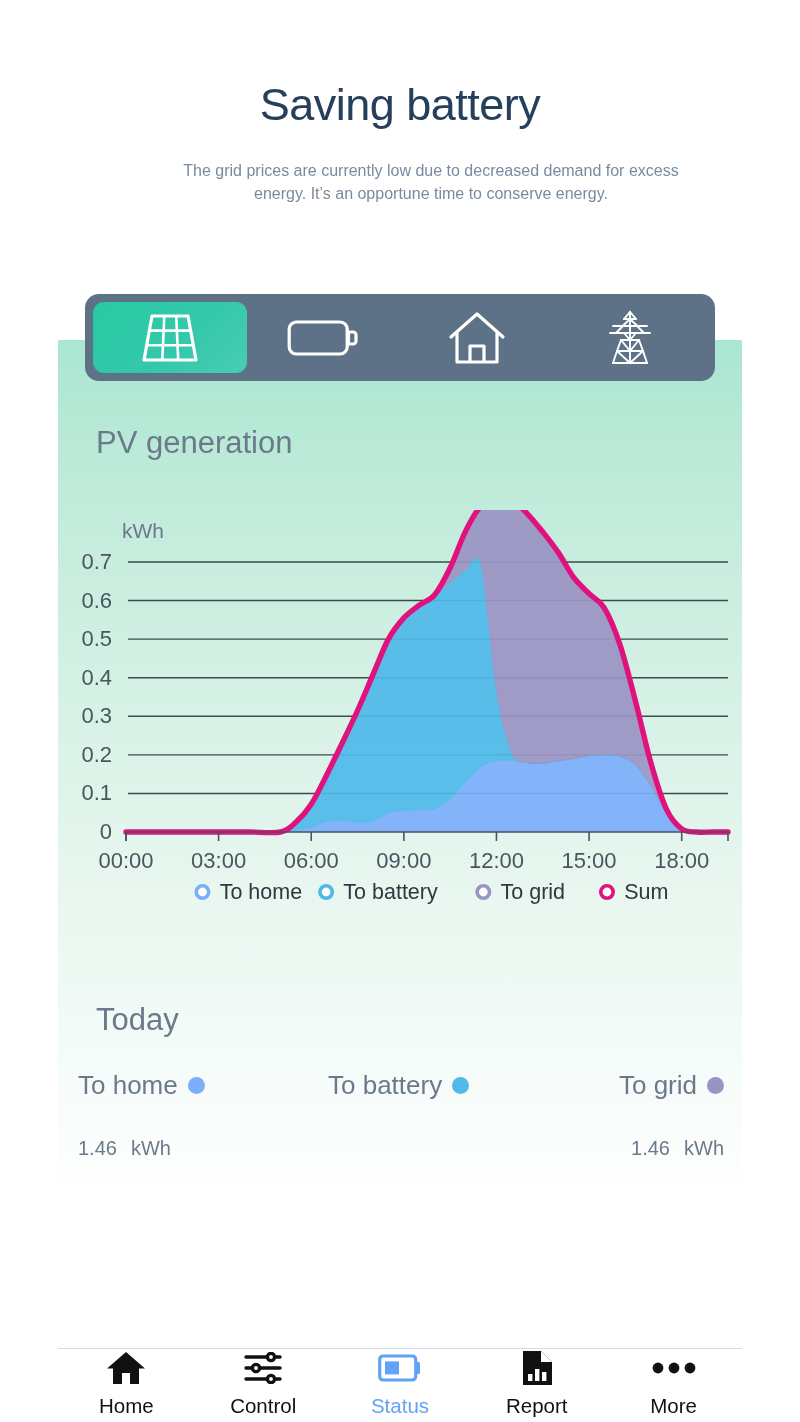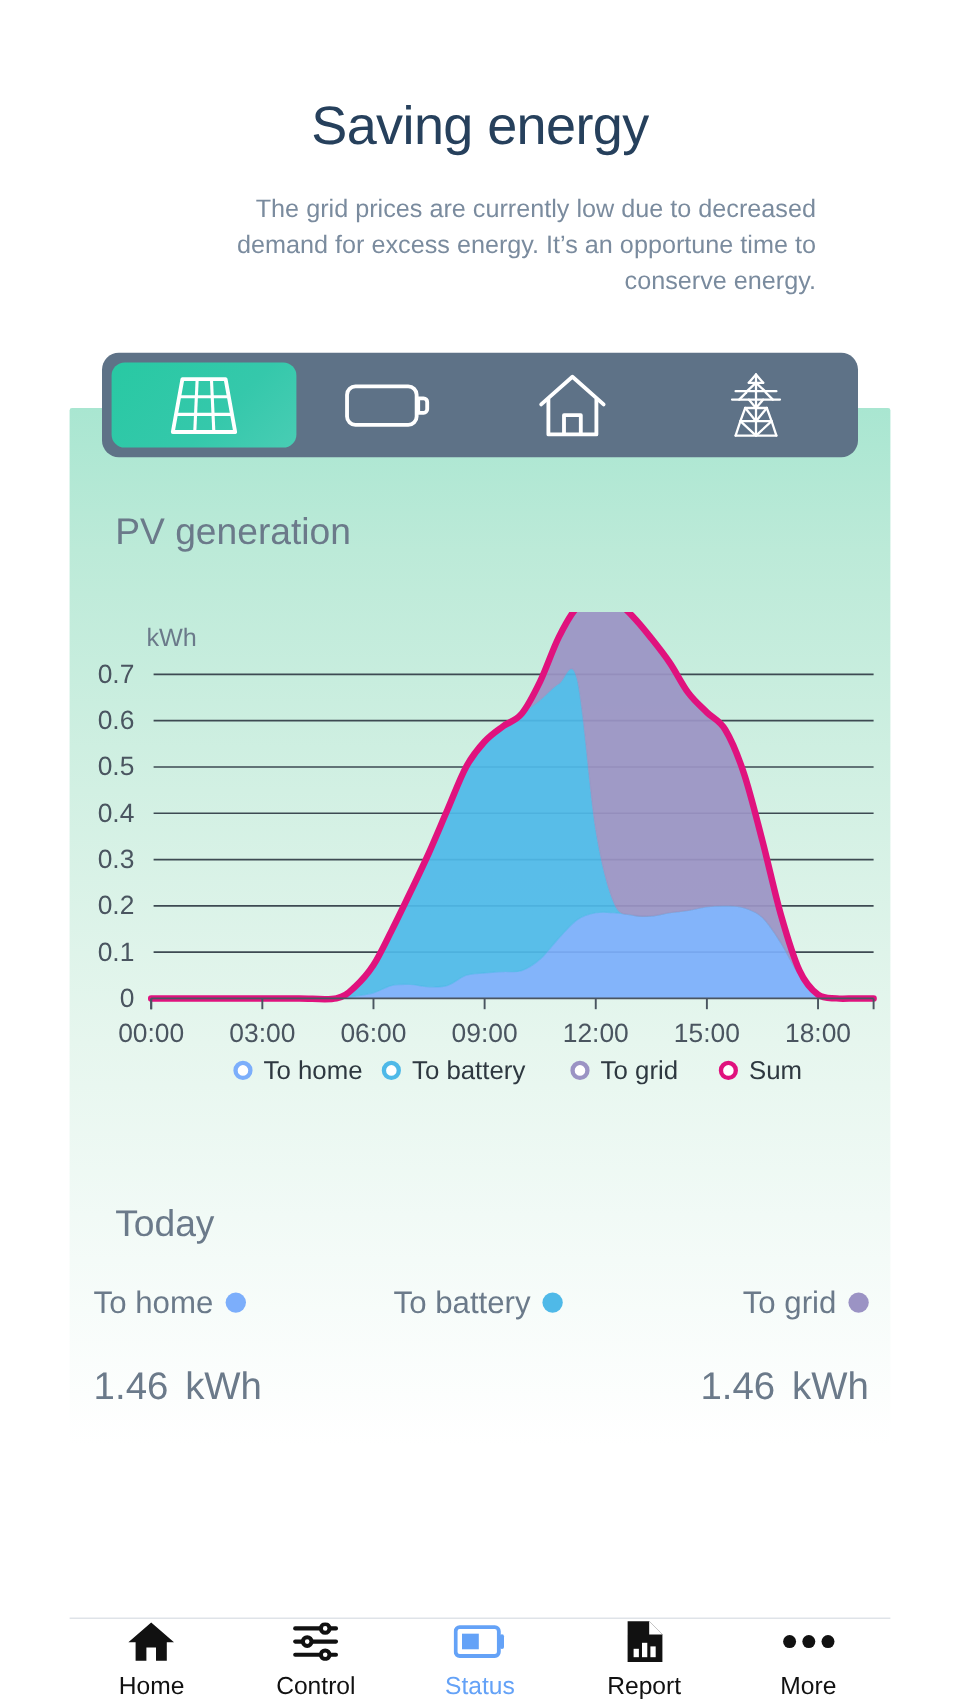--- a/index.html
+++ b/index.html
@@ -24,24 +24,24 @@
     font-size: 45px;
     font-weight: 400;
     color: #26405c;
     letter-spacing: -0.5px;
     margin: 0;
     line-height: 1;
   }
   .page-subtitle {
     margin: 33px auto 0 auto;
     width: 560px;
-    font-size: 21px;
+    font-size: 16px;
     line-height: 1.42;
     color: #7a8b9e;
-    text-align: right;
+    text-align: center;
     padding-left: 62px;
     box-sizing: border-box;
     font-weight: 400;
   }
 
   
   .card {
     position: absolute;
     left: 58px;
     top: 340px;
@@ -122,21 +122,21 @@
   }
   .today-col.col-3 .today-label { justify-content: flex-end; }
   .dot {
     display: inline-block;
     width: 17px;
     height: 17px;
     border-radius: 50%;
   }
   .today-value {
     margin-top: 36px;
-    font-size: 32px;
+    font-size: 20px;
     color: #6b7a8a;
     white-space: nowrap;
   }
   .today-value .unit { margin-left: 14px; }
 
   
   .bottom-nav {
     position: absolute;
     left: 58px;
     top: 1348px;
@@ -159,21 +159,21 @@
     font-size: 20.5px;
     color: #111111;
   }
   .nav-item.active .nav-label { color: #64a2f7; }
   .nav-icon { height: 34px; display: flex; align-items: center; }
 </style>
 </head>
 <body>
 
 <div class="header">
-  <h1 class="page-title">Saving energy</h1>
+  <h1 class="page-title">Saving battery</h1>
   <p class="page-subtitle">The grid prices are currently low due to decreased demand for excess energy. It’s an opportune time to conserve energy.</p>
 </div>
 
 <div class="card"></div>
 
 <div class="segmented">
 
   <div class="seg-item active">
     <span>
       <svg width="62" height="56" viewBox="0 0 62 56" fill="none">

